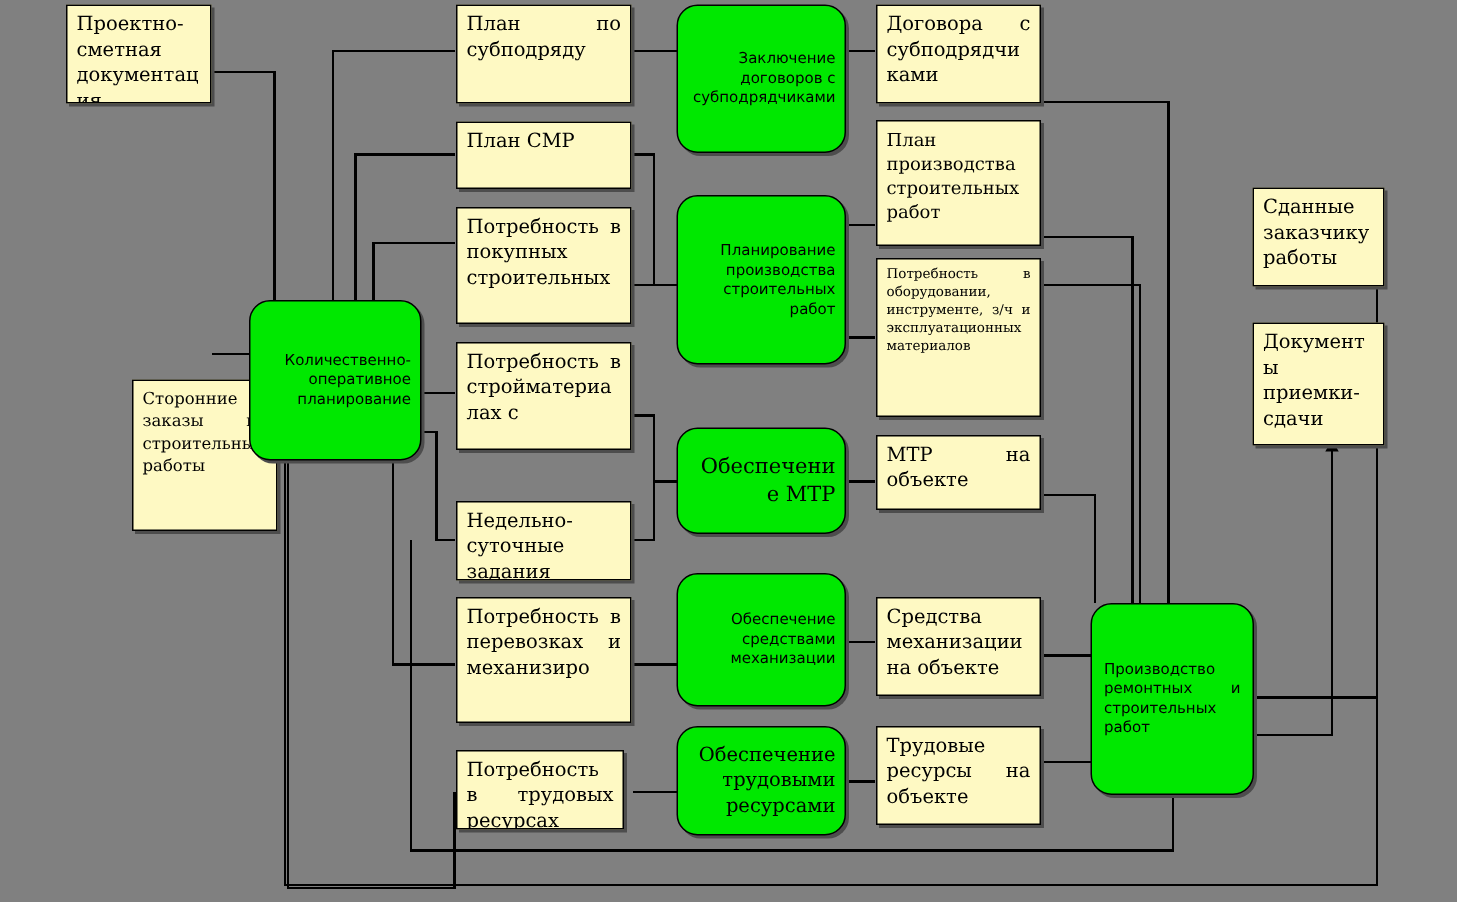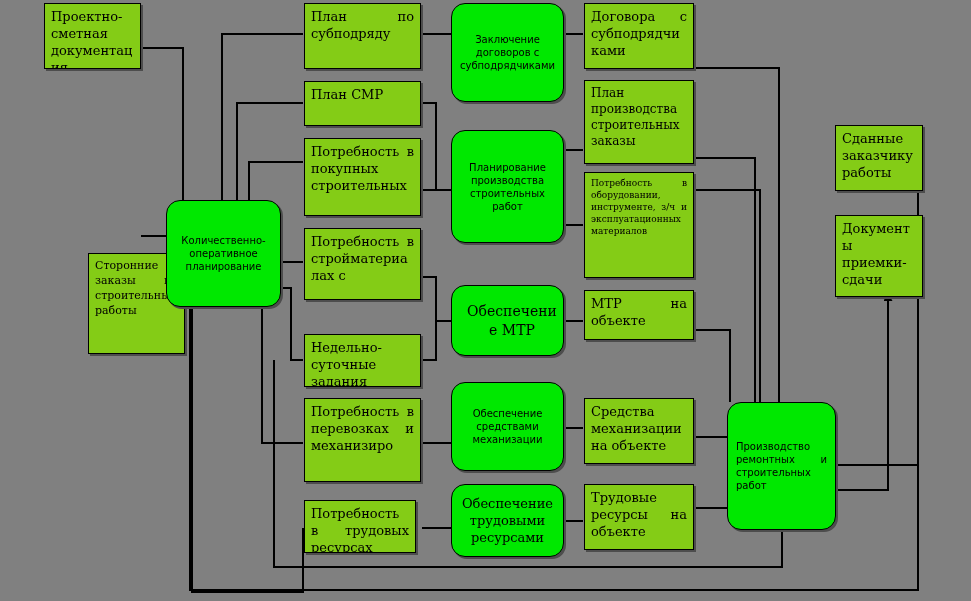--- a/index.html
+++ b/index.html
@@ -22,21 +22,21 @@
     z-index:5;
   }
   .node .txt{
     display:block;
     width:100%;
     white-space:pre-wrap;
     word-break:break-word;
   }
   
   .rect{
-    background:#84cc16;
+    background:#fef9c3;
     border:1px solid #000000;
     box-shadow:2px 2px 0 0 #4d4d4d;
     padding:4px 6px 2px 6px;
     color:#000000;
     font-family:"DejaVu Serif", serif;
     text-align:justify;
   }
   .rect .txt{ text-align:justify; text-align-last:left; }
   
   .proc{
@@ -44,21 +44,21 @@
     border:1px solid #000000;
     border-radius:14px;
     box-shadow:2px 2px 0 0 #4d4d4d;
     display:flex;
     align-items:center;
     justify-content:center;
     text-align:center;
     color:#000000;
     padding:4px 6px;
   }
-  .proc .txt{ text-align:center; }
+  .proc .txt{ text-align:right; }
 
   
   .fs13{ font-size:13px; line-height:17px; }
   .fs12{ font-size:12px; line-height:16px; }
   .fs11{ font-size:11px; line-height:15px; }
   .fs10{ font-size:10px; line-height:13px; }
   .fs9 { font-size:9px;  line-height:12px; }
   .sans{ font-family:"DejaVu Sans", sans-serif; }
 
   
@@ -184,21 +184,21 @@
 
   <div class="node proc" style="left:451px; top:484px; width:113px; height:73px; font-size:13px; line-height:17px;">
     <span class="txt">Обеспечение трудовыми ресурсами</span>
   </div>
 
   <div class="node rect fs13" style="left:584px; top:3px; width:110px; height:66px;">
     <span class="txt">Договора с субподрядчиками</span>
   </div>
 
   <div class="node rect fs12" style="left:584px; top:80px; width:110px; height:84px;">
-    <span class="txt">План производства строительных заказы</span>
+    <span class="txt">План производства строительных работ</span>
   </div>
 
   <div class="node rect fs9" style="left:584px; top:172px; width:110px; height:106px;">
     <span class="txt">Потребность в оборудовании, инструменте, з/ч и эксплуатационных материалов</span>
   </div>
 
   <div class="node rect fs13" style="left:584px; top:290px; width:110px; height:50px;">
     <span class="txt">МТР на объекте</span>
   </div>
 

